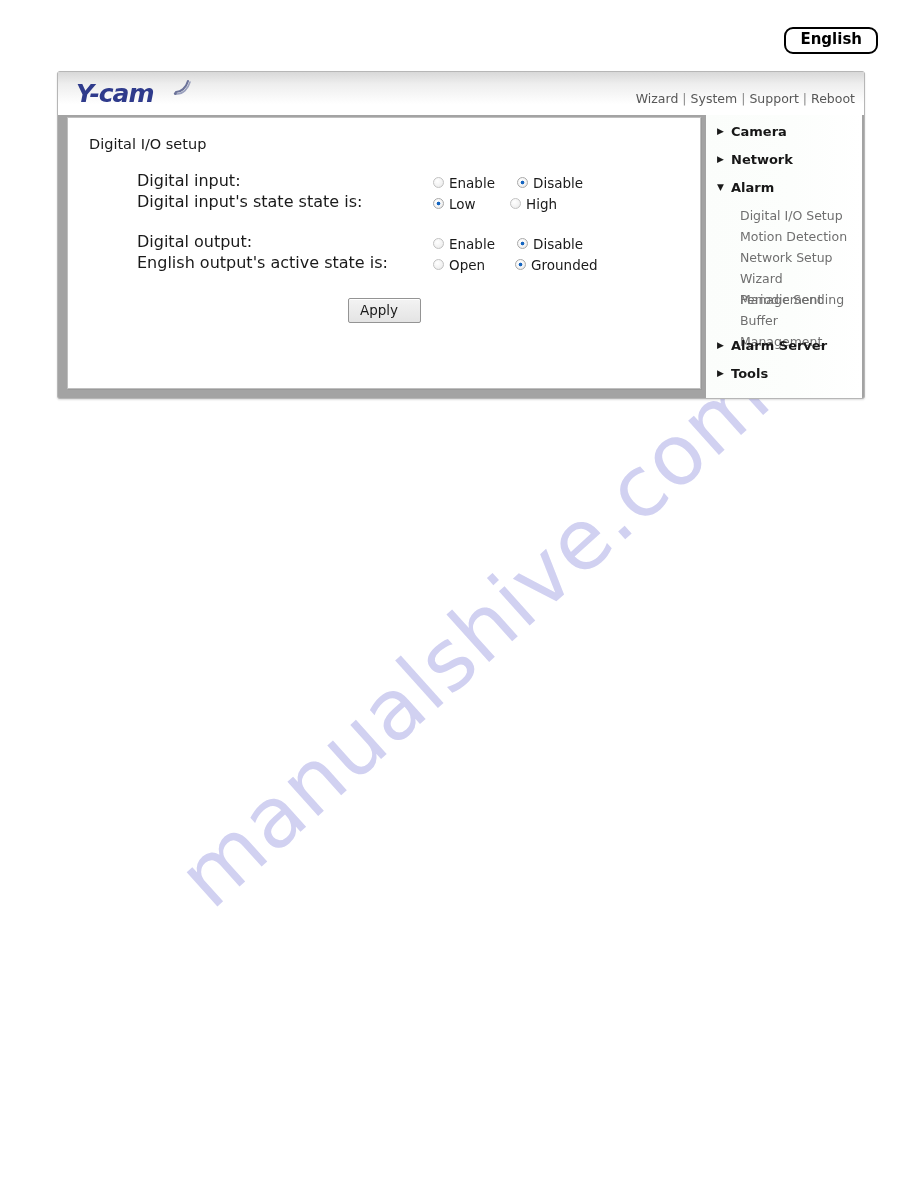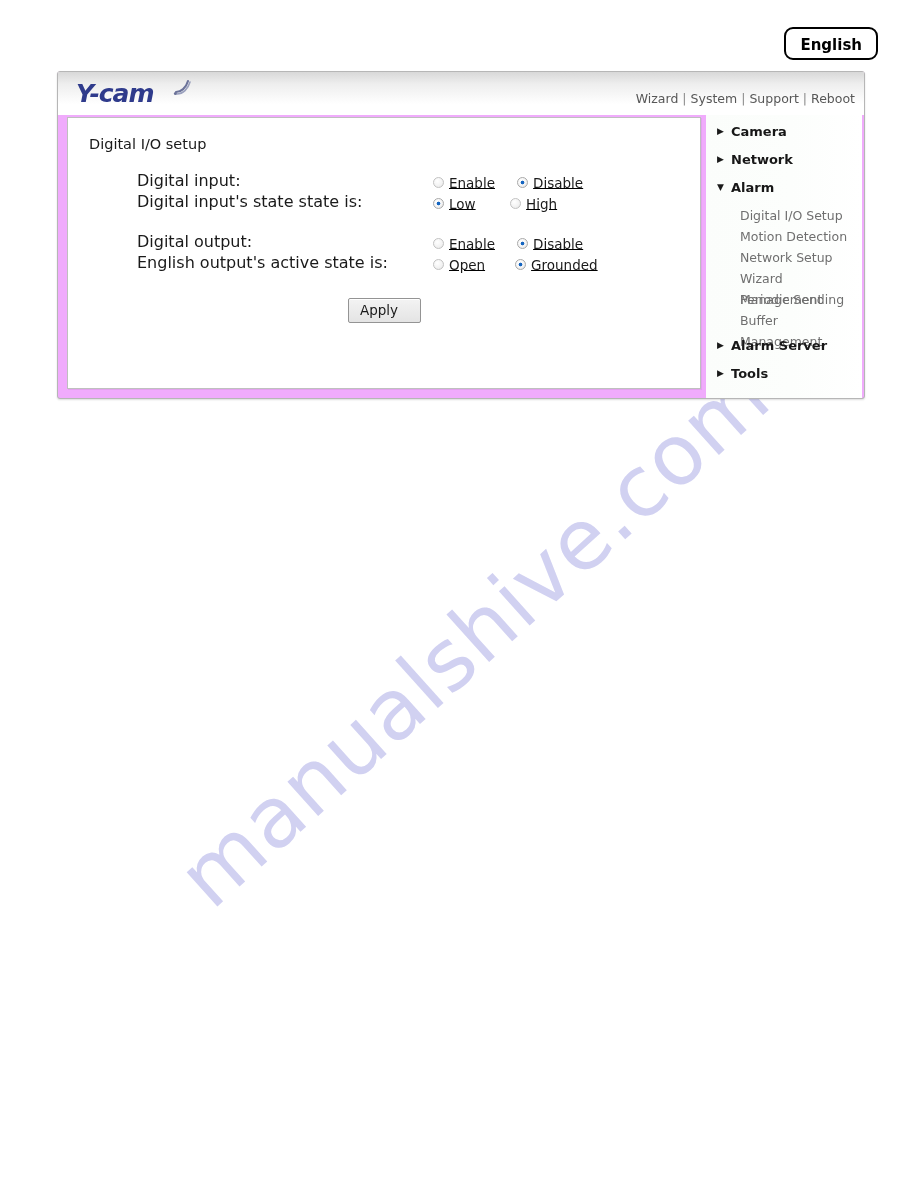--- a/index.html
+++ b/index.html
@@ -36,38 +36,38 @@
     z-index: 0;
   }
 
   
   #lang-badge {
     position: absolute;
     right: 40px;
     top: 27px;
     border: 2px solid #000000;
     border-radius: 9px;
-    padding: 9px 14px 4px 14px;
+    padding: 3px 14px 4px 14px;
     background: #ffffff;
     font-family: "DejaVu Sans", "Liberation Sans", sans-serif;
     font-size: 15px;
     font-weight: bold;
     color: #000000;
     line-height: 1.05;
     z-index: 5;
   }
 
   
   #app-frame {
     position: absolute;
     left: 57px;
     top: 71px;
     width: 806px;
     height: 326px;
-    background: #f0abfc;
+    background: #a3a3a3;
     border: 1px solid #b6b6b6;
     border-radius: 3px;
     box-shadow: 0 1px 2px rgba(0,0,0,.14);
     z-index: 3;
   }
 
   
   #app-header {
     position: relative;
     height: 43px;
@@ -163,21 +163,20 @@
     position: absolute;
     left: 344px;
     top: 0;
     white-space: nowrap;
   }
   .opt {
     display: inline-block;
     white-space: nowrap;
     margin-right: 7px;
     vertical-align: middle;
-    text-decoration: underline;
   }
   .opt:last-child { margin-right: 0; }
   .radio {
     display: inline-block;
     width: 11px;
     height: 11px;
     border-radius: 50%;
     vertical-align: -1px;
     margin-right: 5px;
     box-sizing: border-box;

